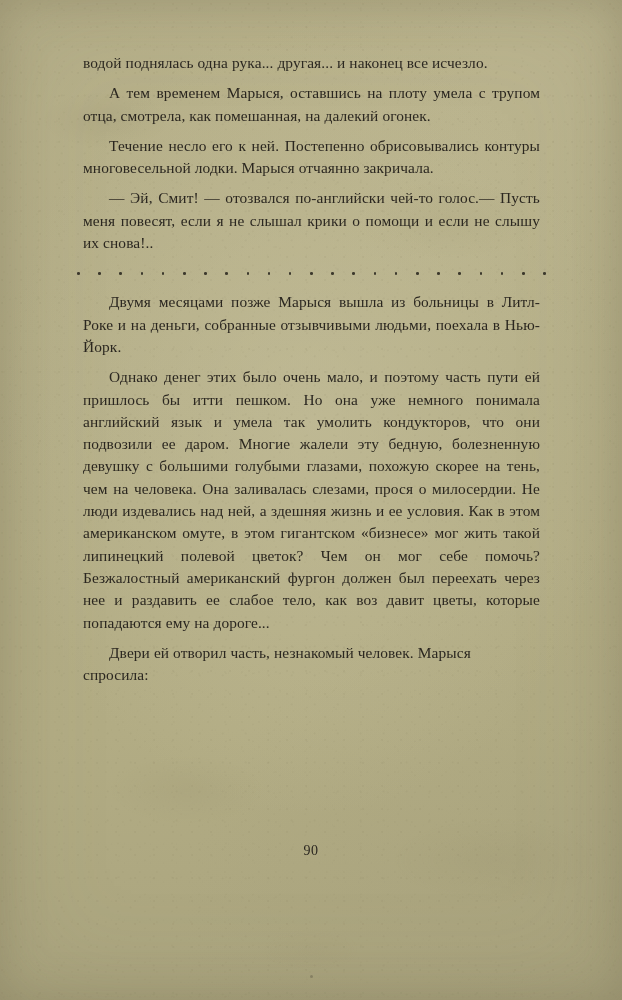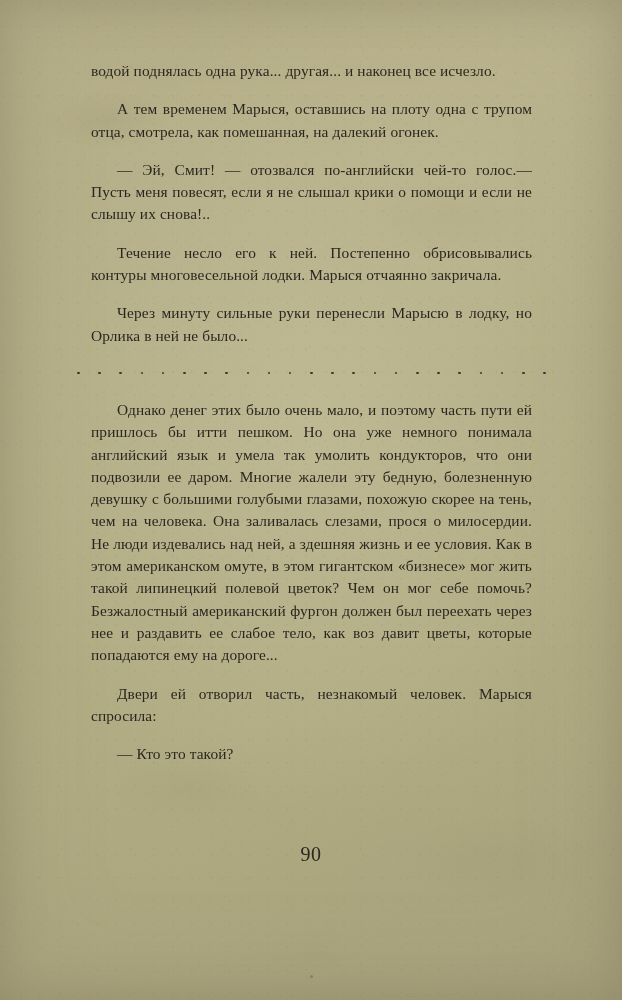--- a/index.html
+++ b/index.html
@@ -62,21 +62,21 @@
     top: 44px;
     width: 473px;
     font-size: 15.4px;
     line-height: 22.3px;
     text-align: justify;
     text-justify: inter-word;
     letter-spacing: 0.1px;
   }
 
   .textblock p {
-    margin: 16px;
+    margin: 8px;
     text-indent: 26px;
     text-align: justify;
   }
   .textblock p.noindent { text-indent: 0; }
   .textblock p.dialogue { text-indent: 26px; text-align: left; }
   .textblock p:last-child { text-align: left; }
 
   
   .dotrule {
     margin: 9px 0 7px 0;
@@ -93,21 +93,21 @@
     border-radius: 50%;
     opacity: 0.9;
   }
 
   .folio {
     position: absolute;
     left: 0;
     right: 0;
     top: 843px;
     text-align: center;
-    font-size: 20px;
+    font-size: 14px;
     color: #2b2720;
     letter-spacing: 0.4px;
   }
 
   .bottom-mark {
     position: absolute;
     left: 50%;
     top: 975px;
     width: 3px;
     height: 3px;
@@ -132,27 +132,26 @@
 
 <div class="page">
 
   <div class="grain"></div>
   <div class="mottle"></div>
 
   <div class="textblock">
 
     <p class="noindent">водой поднялась одна рука... другая... и наконец все исчезло.</p>
 
-    <p>А тем временем Марыся, оставшись на плоту одна с трупом отца, смотрела, как помешанная, на далекий огонек.</p>
+    <p>А тем временем Марыся, оставшись на плоту умела с трупом отца, смотрела, как помешанная, на далекий огонек.</p>
+
+    <p>Течение несло его к ней. Постепенно обрисовывались контуры многовесельной лодки. Марыся отчаянно закричала.</p>
 
     <p>— Эй, Смит! — отозвался по-английски чей-то голос.— Пусть меня повесят, если я не слышал крики о помощи и если не слышу их снова!..</p>
 
-    <p>Течение несло его к ней. Постепенно обрисовывались контуры многовесельной лодки. Марыся отчаянно закричала.</p>
-
-    <p>Через минуту сильные руки перенесли Марысю в лодку, но Орлика в ней не было...</p>
 
     <div class="dotrule">
         <span class="dot" style="background: rgb(47, 43, 34);"></span>
         <span class="dot" style="background: rgb(47, 43, 34);"></span>
         <span class="dot" style="background: rgb(47, 43, 34);"></span>
         <span class="dot" style="background: rgb(47, 43, 34);"></span>
         <span class="dot" style="background: rgb(47, 43, 34);"></span>
         <span class="dot" style="background: rgb(47, 43, 34);"></span>
         <span class="dot" style="background: rgb(47, 43, 34);"></span>
         <span class="dot" style="background: rgb(47, 43, 34);"></span>
@@ -166,28 +165,28 @@
         <span class="dot" style="background: rgb(47, 43, 34);"></span>
         <span class="dot" style="background: rgb(47, 43, 34);"></span>
         <span class="dot" style="background: rgb(47, 43, 34);"></span>
         <span class="dot" style="background: rgb(47, 43, 34);"></span>
         <span class="dot" style="background: rgb(47, 43, 34);"></span>
         <span class="dot" style="background: rgb(47, 43, 34);"></span>
         <span class="dot" style="background: rgb(47, 43, 34);"></span>
         <span class="dot" style="background: rgb(47, 43, 34);"></span>
       </div>
 
+    <p>Двумя месяцами позже Марыся вышла из больницы в Литл-Роке и на деньги, собранные отзывчивыми людьми, поехала в Нью-Йорк.</p>
 
     <p>Однако денег этих было очень мало, и поэтому часть пути ей пришлось бы итти пешком. Но она уже немного понимала английский язык и умела так умолить кондукторов, что они подвозили ее даром. Многие жалели эту бедную, болезненную девушку с большими голубыми глазами, похожую скорее на тень, чем на человека. Она заливалась слезами, прося о милосердии. Не люди издевались над ней, а здешняя жизнь и ее условия. Как в этом американском омуте, в этом гигантском «бизнесе» мог жить такой липинецкий полевой цветок? Чем он мог себе помочь? Безжалостный американский фургон должен был переехать через нее и раздавить ее слабое тело, как воз давит цветы, которые попадаются ему на дороге...</p>
 
 
     <p>Двери ей отворил часть, незнакомый человек. Марыся спросила:</p>
 
 
-    <p class="dialogue">— Кто это такой?</p>
 
   </div>
 
   <div class="folio">90</div>
 
   <div class="bottom-mark"></div>
 
   <div class="vignette"></div>
 
 </div>

